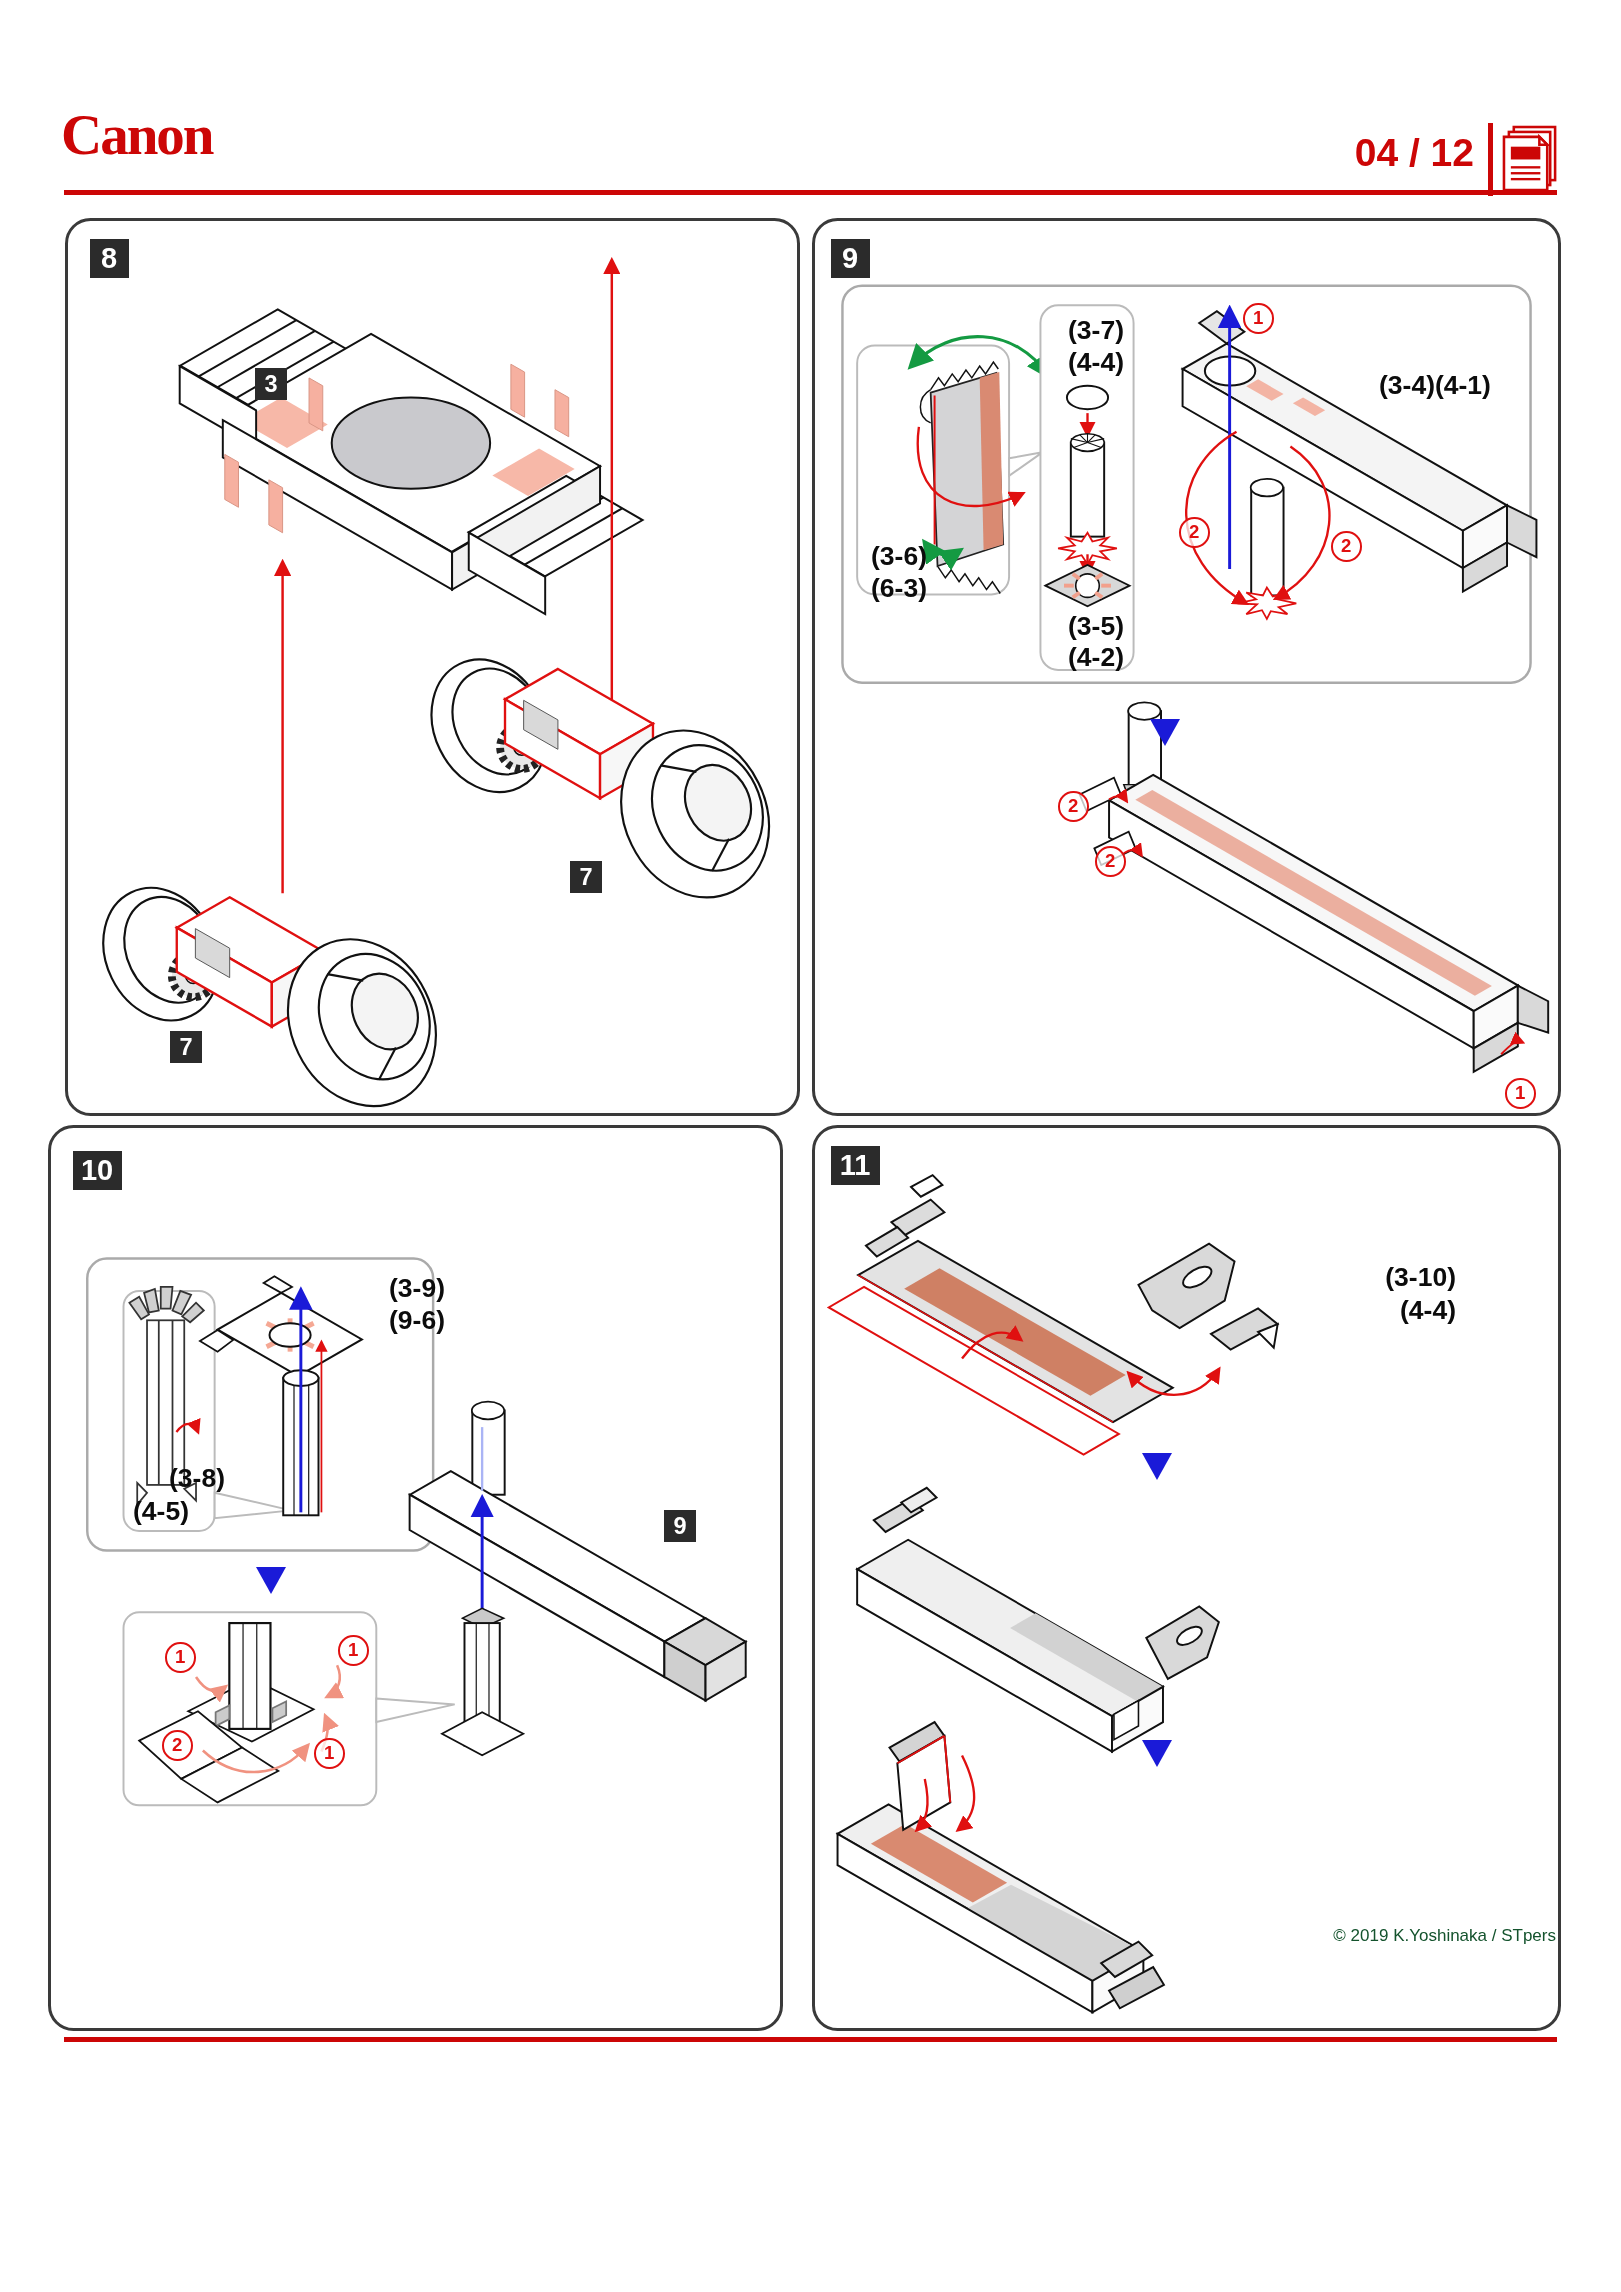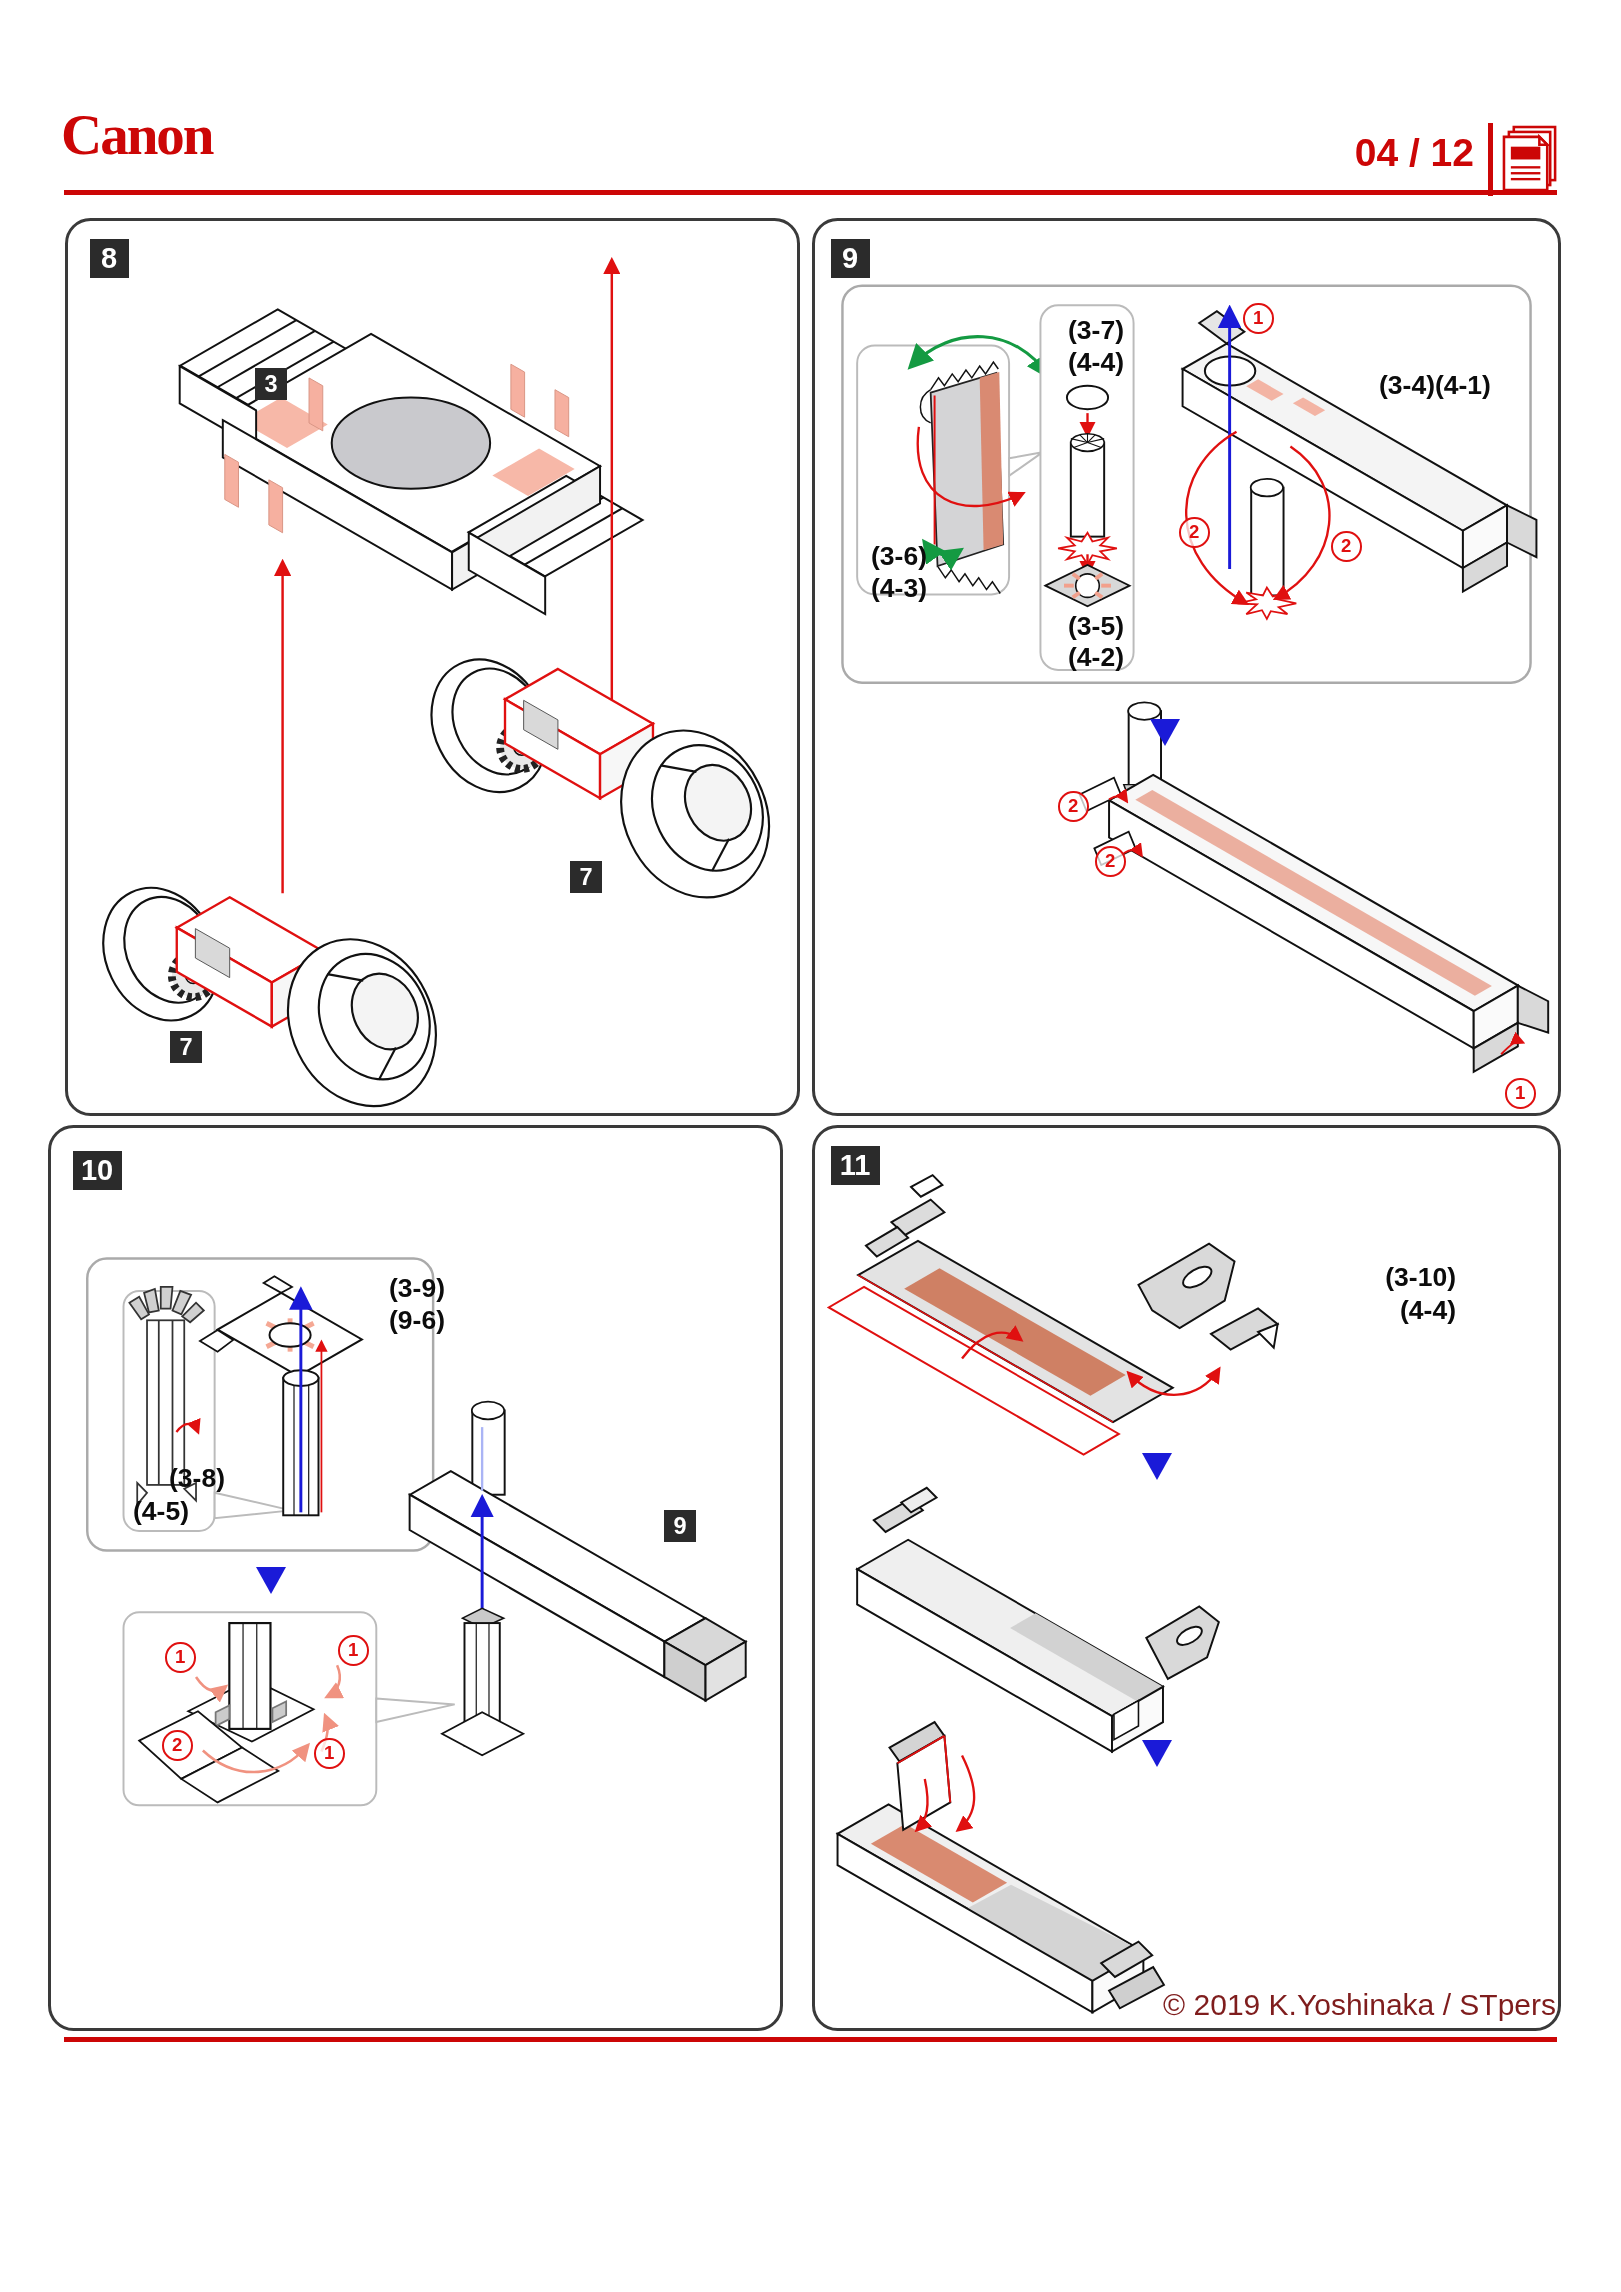--- a/index.html
+++ b/index.html
@@ -22,21 +22,21 @@
   .cnum{position:absolute;width:26.5px;height:26.5px;border:2px solid #e01010;border-radius:50%;
         color:#e01010;font-size:18.6px;font-weight:bold;display:flex;align-items:center;justify-content:center;
         background:rgba(255,255,255,.75);}
   .plabel{position:absolute;font-weight:bold;font-size:26.5px;color:#0c0c0c;white-space:nowrap;}
   .plabel.ctr{text-align:right;}
   .tri-down{position:absolute;width:0;height:0;border-left:15.7px solid transparent;
             border-right:15.7px solid transparent;border-top:27.4px solid #1a1ad8;}
   .panel svg{position:absolute;left:0;top:0;}
   svg .iso *{vector-effect:non-scaling-stroke;}
   
-  .copyright{right:65px;top:1988px;font-size:30px;color:#7f1d1d;}
+  .copyright{right:65px;top:1926px;font-size:17px;color:#14532d;}
 </style>
 </head>
 <body>
 
 <div class="page">
 
   <div class="abs brand">Canon</div>
   <div class="abs pagenum">04 / 12</div>
   <div class="abs vdiv"></div>
   <svg class="abs" style="left:1502px;top:125px" width="59" height="65" viewBox="0 0 60 66">
@@ -235,21 +235,21 @@
         <polygon points="672,844 717,818 717,842 672,868" fill="#d9d9d9" stroke="#111" stroke-width="2"></polygon>
         <polygon points="270,585 305,568 312,585 277,602" fill="#fff" stroke="#111" stroke-width="1.8"></polygon>
         <polygon points="285,640 320,623 327,640 292,657" fill="#fff" stroke="#111" stroke-width="1.8"></polygon>
         <path d="M300,590 C308,585 314,586 318,592" fill="none" stroke="#e01010" stroke-width="2" marker-end="url(#ar9)"></path>
         <path d="M315,645 C323,640 329,641 333,647" fill="none" stroke="#e01010" stroke-width="2" marker-end="url(#ar9)"></path>
         <path d="M700,850 C710,840 715,835 722,838" fill="none" stroke="#e01010" stroke-width="2" marker-end="url(#ar9)"></path>
       </g>
     </svg>
     <div class="badge step" style="left:15.7px;top:17.6px">9</div>
     <div class="plabel" style="left:56px;top:320px">(3-6)</div>
-    <div class="plabel" style="left:56px;top:352px">(4-3)</div>
+    <div class="plabel" style="left:56px;top:352px">(6-3)</div>
     <div class="plabel ctr" style="left:235px;top:94px;width:74px">(3-7)</div>
     <div class="plabel ctr" style="left:235px;top:126px;width:74px">(4-4)</div>
     <div class="plabel ctr" style="left:235px;top:390px;width:74px">(3-5)</div>
     <div class="plabel ctr" style="left:235px;top:421px;width:74px">(4-2)</div>
     <div class="plabel" style="left:564px;top:149px">(3-4)(4-1)</div>
     <div class="cnum" style="left:428px;top:82px">1</div>
     <div class="cnum" style="left:364px;top:296px">2</div>
     <div class="cnum" style="left:516px;top:310px">2</div>
     <span class="tri-down" style="left:335px;top:498px"></span>
     <div class="cnum" style="left:243px;top:570px">2</div>

